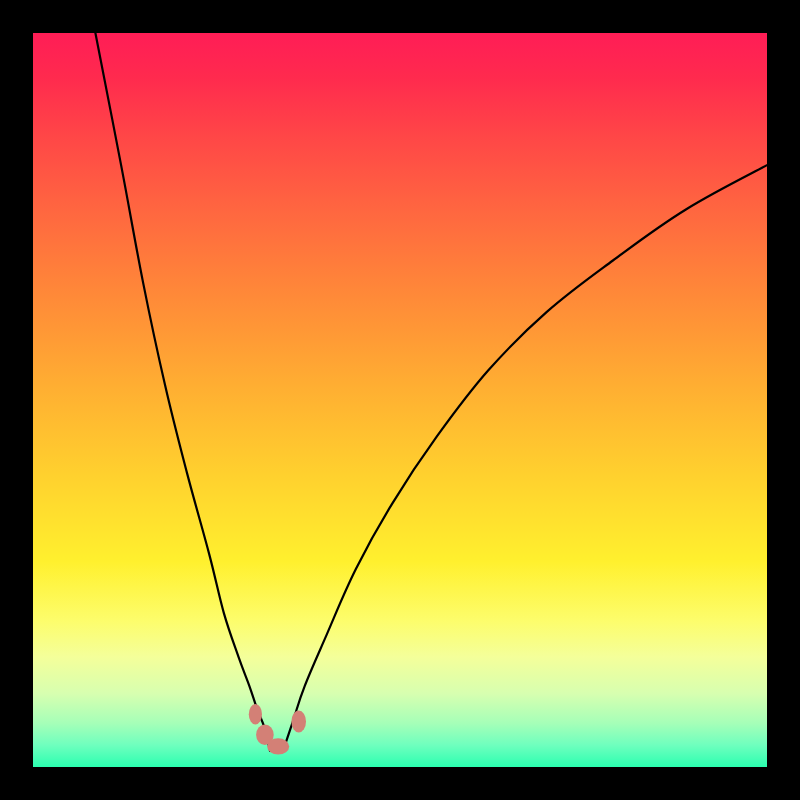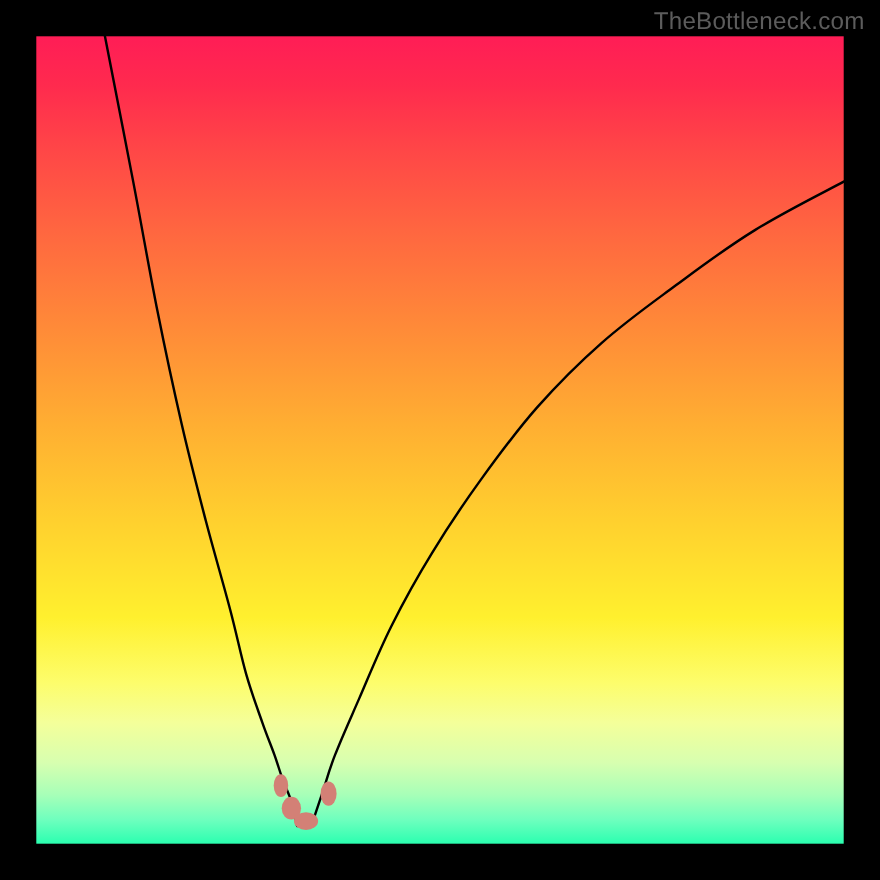--- a/index.html
+++ b/index.html
@@ -70,21 +70,20 @@
   }
   .blob {
     fill: #d38076;
     stroke: none;
   }
 </style>
 </head>
 <body>
 
 <div class="frame">
-  <div class="watermark">TheBottleneck.com</div>
 
   <div class="plot-area">
     <svg class="curve-layer" viewBox="0 0 734 734">
       <path id="curve-left" class="curve" d="M 62.4 0.0 C 67.0 23.8, 79.5 87.2, 88.1 132.1 C 96.7 177.0, 102.2 209.9, 110.1 249.6 C 118.0 289.2, 124.2 318.0, 132.1 352.3 C 140.0 386.7, 146.2 410.0, 154.1 440.4 C 162.1 470.8, 169.6 496.0, 176.2 521.1 C 182.8 546.2, 185.6 561.4, 190.8 579.9 C 196.1 598.4, 200.9 610.7, 205.5 623.9 C 210.1 637.1, 213.2 644.0, 216.5 653.3 C 219.8 662.5, 221.2 668.0, 223.9 675.3 C 226.5 682.5, 229.2 687.7, 231.2 693.6 C 233.2 699.6, 233.8 704.0, 234.9 708.3 C 235.9 712.7, 236.7 716.1, 237.1 717.9"></path>
       <path id="curve-right" class="curve" d="M 253.2 708.3 C 254.6 704.3, 257.3 696.2, 260.6 686.3 C 263.9 676.4, 265.6 668.5, 271.6 653.3 C 277.5 638.1, 284.4 623.0, 293.6 601.9 C 302.8 580.7, 311.1 559.6, 323.0 535.8 C 334.9 512.0, 345.1 493.5, 359.7 469.8 C 374.2 446.0, 386.5 427.5, 403.7 403.7 C 420.9 379.9, 435.3 360.1, 455.1 337.6 C 474.9 315.2, 491.3 298.7, 513.8 278.9 C 536.3 259.1, 554.8 246.0, 579.9 227.5 C 605.0 209.0, 625.5 193.3, 653.3 176.2 C 681.0 159.0, 719.5 140.0, 734.0 132.1"></path>
       <g id="marker-group">
           <ellipse class="blob" cx="222.4" cy="681.2" rx="6.6" ry="10.3"></ellipse>
           <ellipse class="blob" cx="231.9" cy="701.7" rx="8.8" ry="10.3"></ellipse>
           <ellipse class="blob" cx="245.2" cy="713.4" rx="11.0" ry="8.1"></ellipse>
           <ellipse class="blob" cx="265.7" cy="688.5" rx="7.3" ry="11.0"></ellipse>

